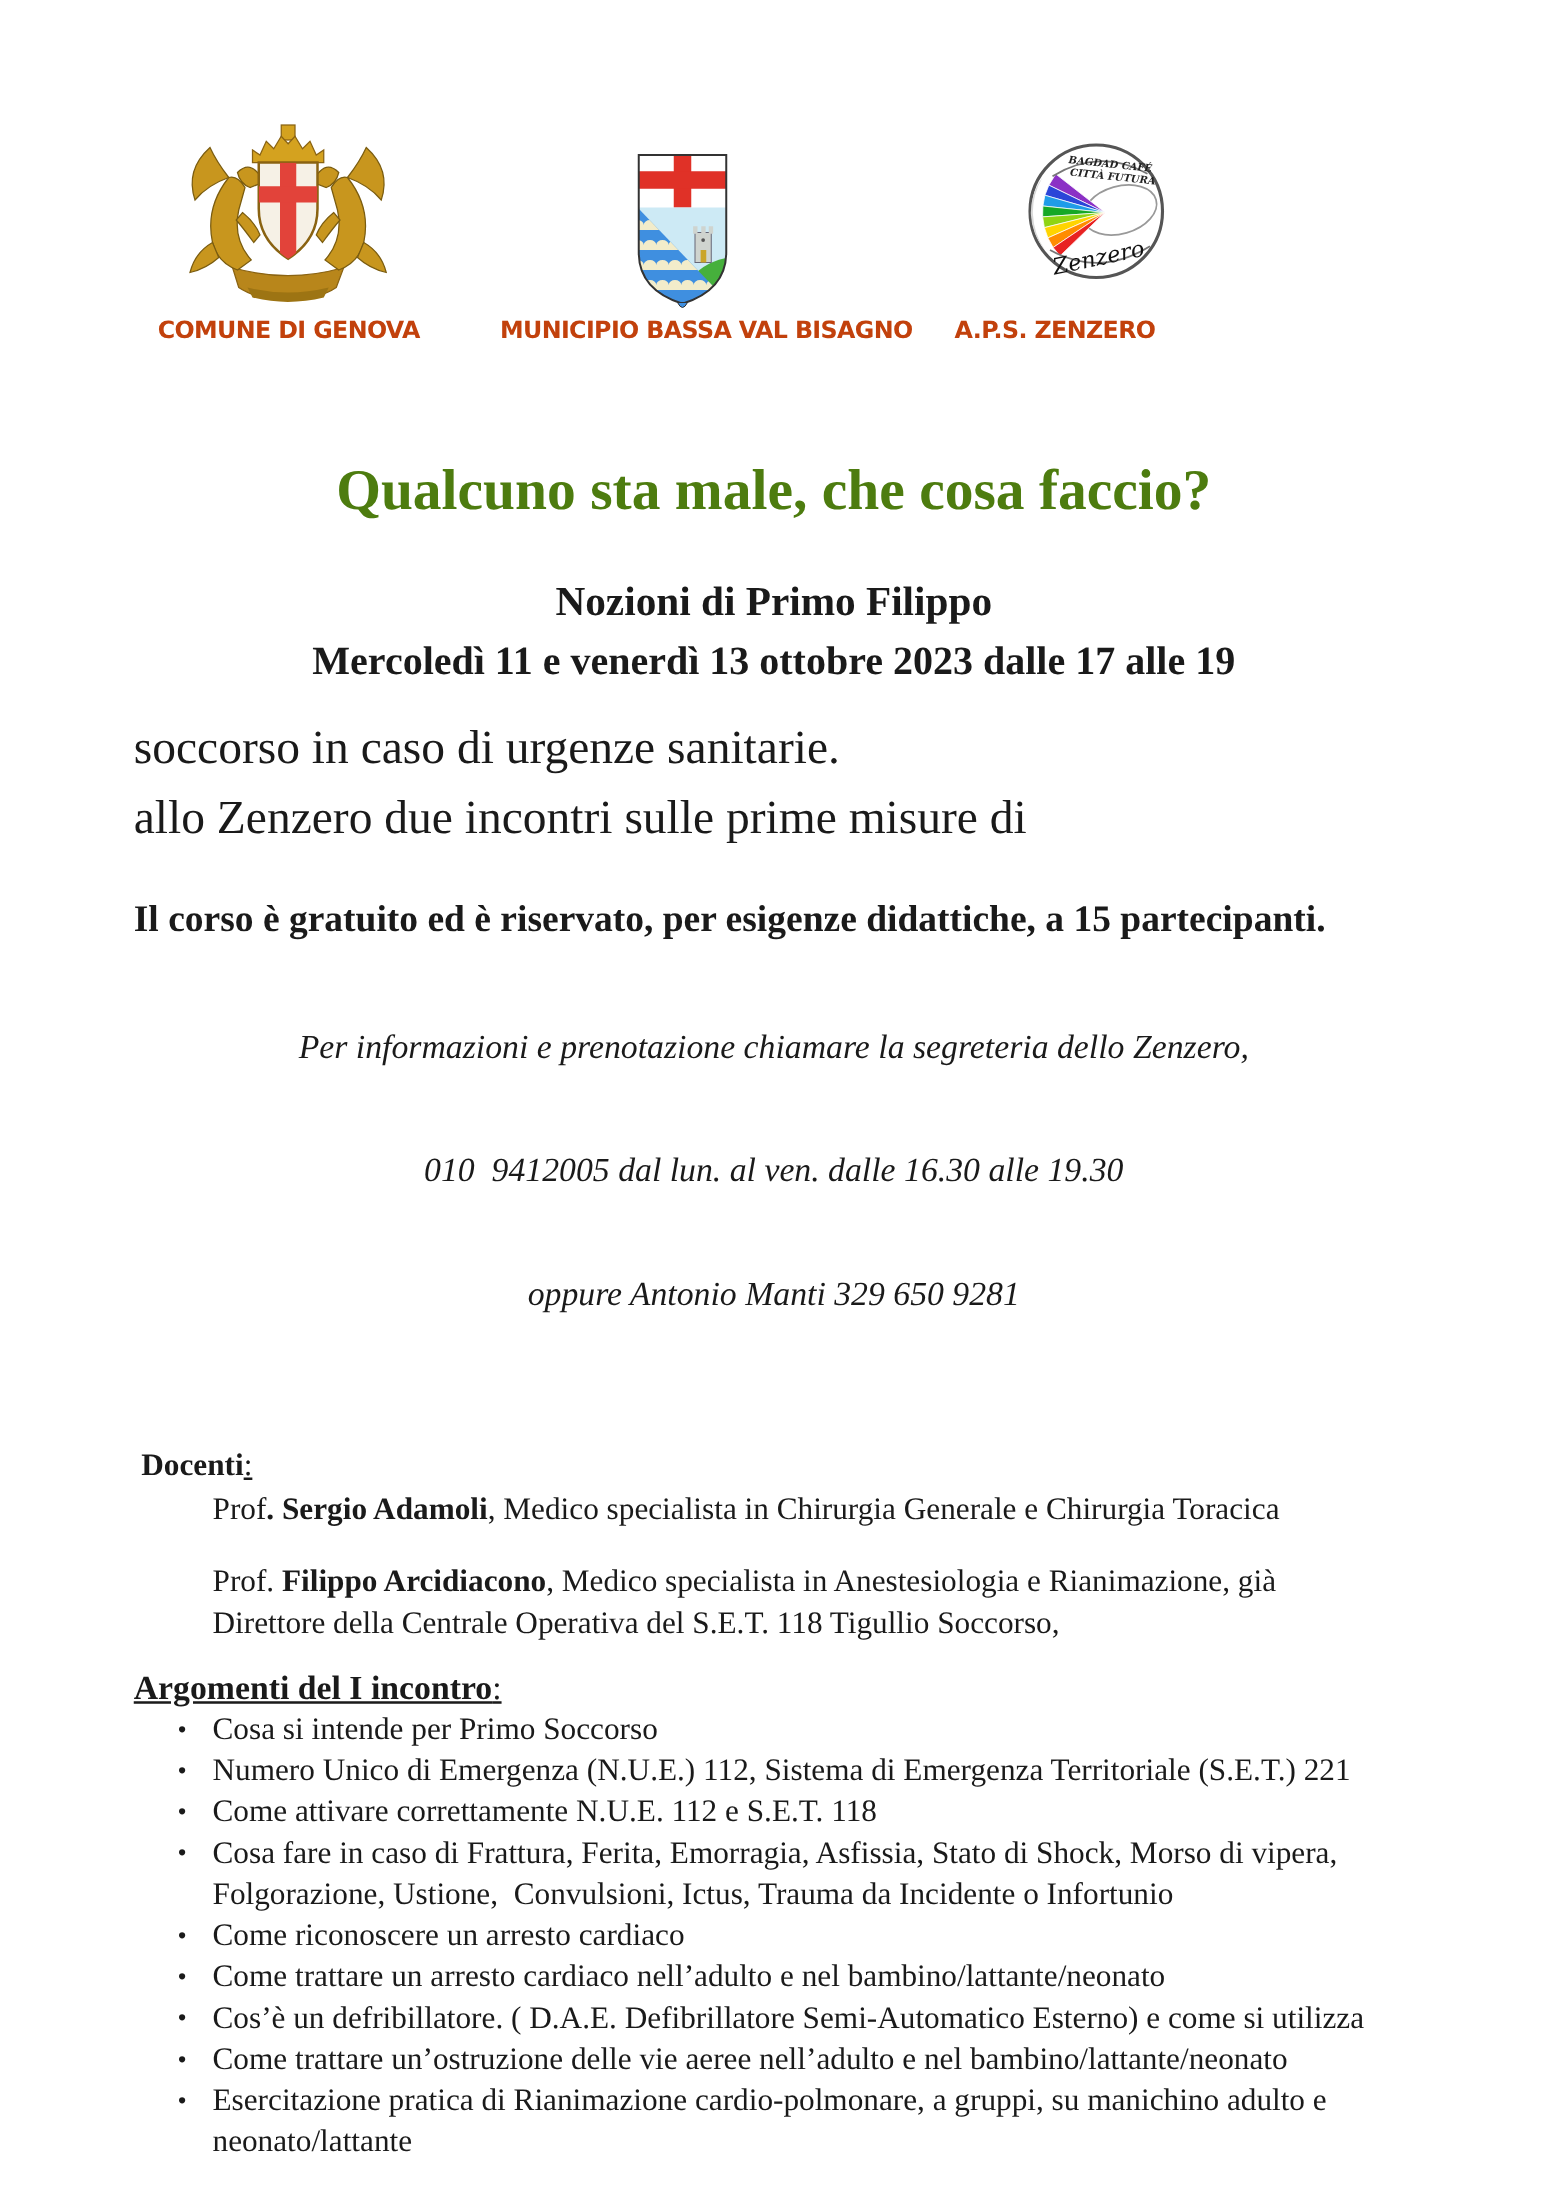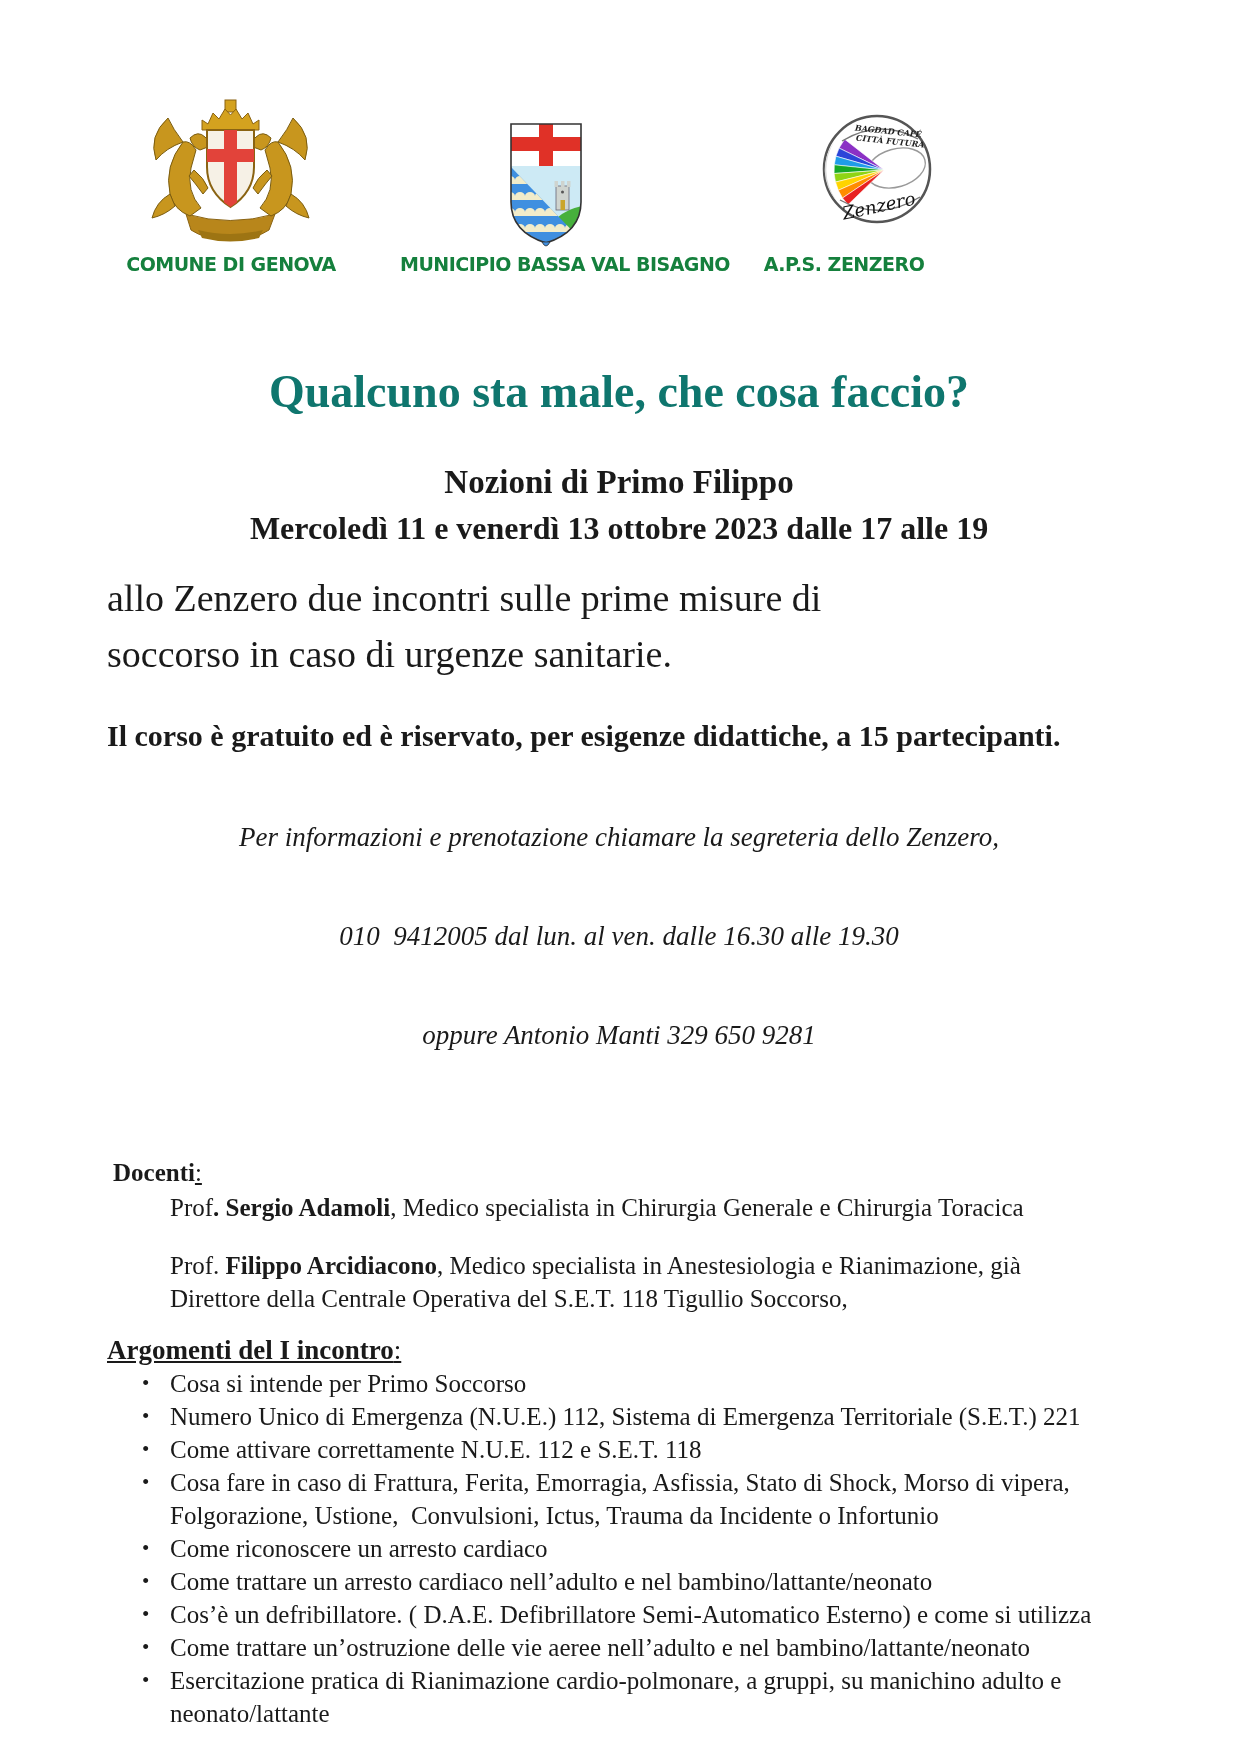--- a/index.html
+++ b/index.html
@@ -7,27 +7,27 @@
        font-family:"Liberation Serif", serif;color:#1a1a1a;}
   .b{font-weight:bold;}
   .u{text-decoration:underline;}
   .header{position:relative;height:283px;}
   .logo{position:absolute;}
   .logo-genova{left:138px;top:96px;}
   .logo-municipio{left:509px;top:122px;}
   .logo-zenzero{left:820px;top:112px;}
   .caption{position:absolute;top:253px;text-align:center;
            font-family:"DejaVu Sans", sans-serif;font-weight:bold;
-           font-size:19px;letter-spacing:-0.5px;color:#15803d;}
+           font-size:19px;letter-spacing:-0.5px;color:#c2410c;}
   .cap-genova{left:81px;width:300px;}
   .cap-municipio{left:370px;width:360px;text-align:right;}
   .cap-zenzero{left:694px;width:300px;}
   .content{padding:0 110px 0 107px;}
   .title{margin:82px 0 0 0;text-align:center;font-weight:bold;
-         font-size:46px;line-height:53px;color:#0f766e;}
+         font-size:46px;line-height:53px;color:#4d7c0f;}
   .sub1{margin-top:44px;text-align:center;font-weight:bold;font-size:33px;line-height:40px;}
   .sub2{margin-top:5px;text-align:center;font-weight:bold;font-size:32px;line-height:43px;}
   .intro{margin-top:20px;font-size:38px;line-height:56px;}
   .corso{margin-top:36px;font-weight:bold;font-size:30px;line-height:36px;}
   .info{margin-top:1px;text-align:center;font-style:italic;font-size:27px;line-height:33px;white-space:pre-wrap;}
   .docenti-h{margin:39px 0 0 6px;font-size:25px;line-height:31px;}
   .teacher1{margin:4px 0 0 63px;font-size:25px;line-height:31px;}
   .teacher2{margin:26px 0 0 63px;font-size:25px;line-height:33px;}
   .sec-h{margin-top:19px;font-size:27px;line-height:33px;}
   .sec-h2{margin-top:20px;}
@@ -137,22 +137,22 @@
 </div>
 
 <div class="content">
 
   <div class="title">Qualcuno sta male, che cosa faccio?</div>
 
   <div class="sub1">Nozioni di Primo Filippo</div>
   <div class="sub2">Mercoledì 11 e venerdì 13 ottobre 2023 dalle 17 alle 19</div>
 
   <div class="intro">
+    <div>soccorso in caso di urgenze sanitarie.</div>
     <div>allo Zenzero due incontri sulle prime misure di</div>
-    <div>soccorso in caso di urgenze sanitarie.</div>
   </div>
 
   <div class="corso">Il corso è gratuito ed è riservato, per esigenze didattiche, a 15 partecipanti.</div>
 
   <div class="info">
     <div>Per informazioni e prenotazione chiamare la segreteria dello Zenzero,</div>
     <div>010  9412005 dal lun. al ven. dalle 16.30 alle 19.30</div>
     <div>oppure Antonio Manti 329 650 9281</div>
   </div>
 

